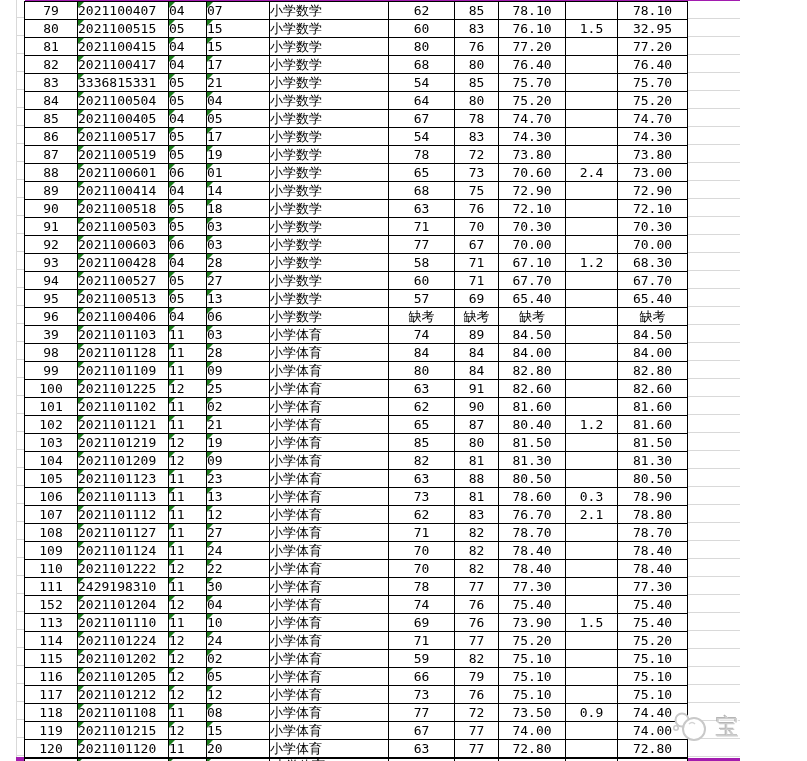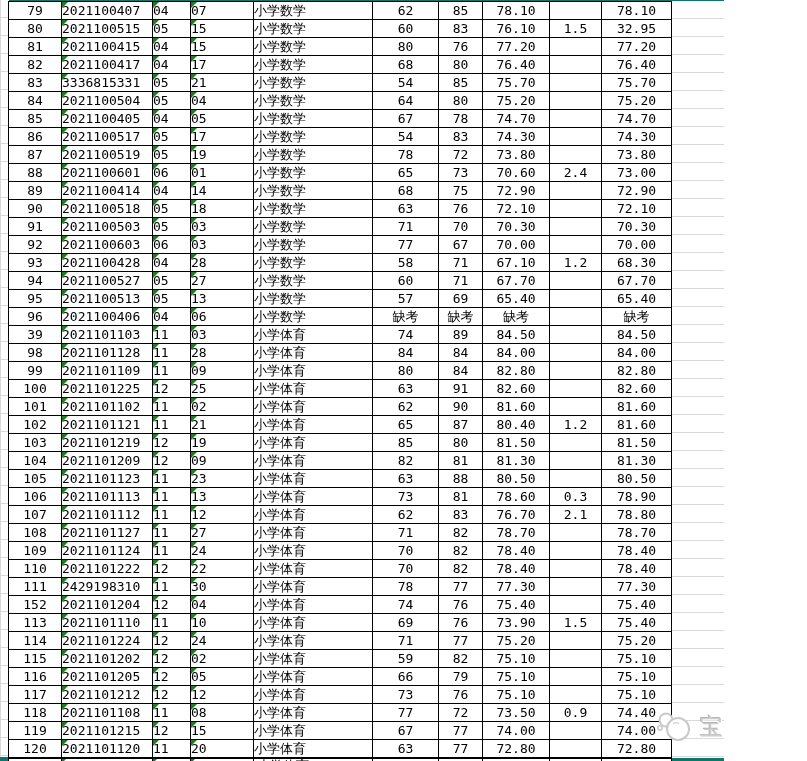--- a/index.html
+++ b/index.html
@@ -1,23 +1,24 @@
 <!DOCTYPE html>
 <html><head>
 <meta charset="utf-8">
 <style>
   html,body{margin:0;padding:0;background:#ffffff;}
   .screen{
     position:relative;
     width:724px;height:761px;
-    background:#0f766e;
+    background:#a21caf;
     overflow:hidden;
     font-family:"DejaVu Sans Mono","DejaVu Sans",sans-serif;
     font-size:13px;
     color:#000000;
+    margin-left:16px;
   }
   
   .left-strip{
     position:absolute;left:0;top:1;width:9px;height:757px;
     background:repeating-linear-gradient(to bottom,#ffffff 0px,#ffffff 17px,#d9d9d9 17px,#d9d9d9 18px);
     border-left:1px solid #d9d9d9;
     box-sizing:border-box;
   }
   
   .right-area{

